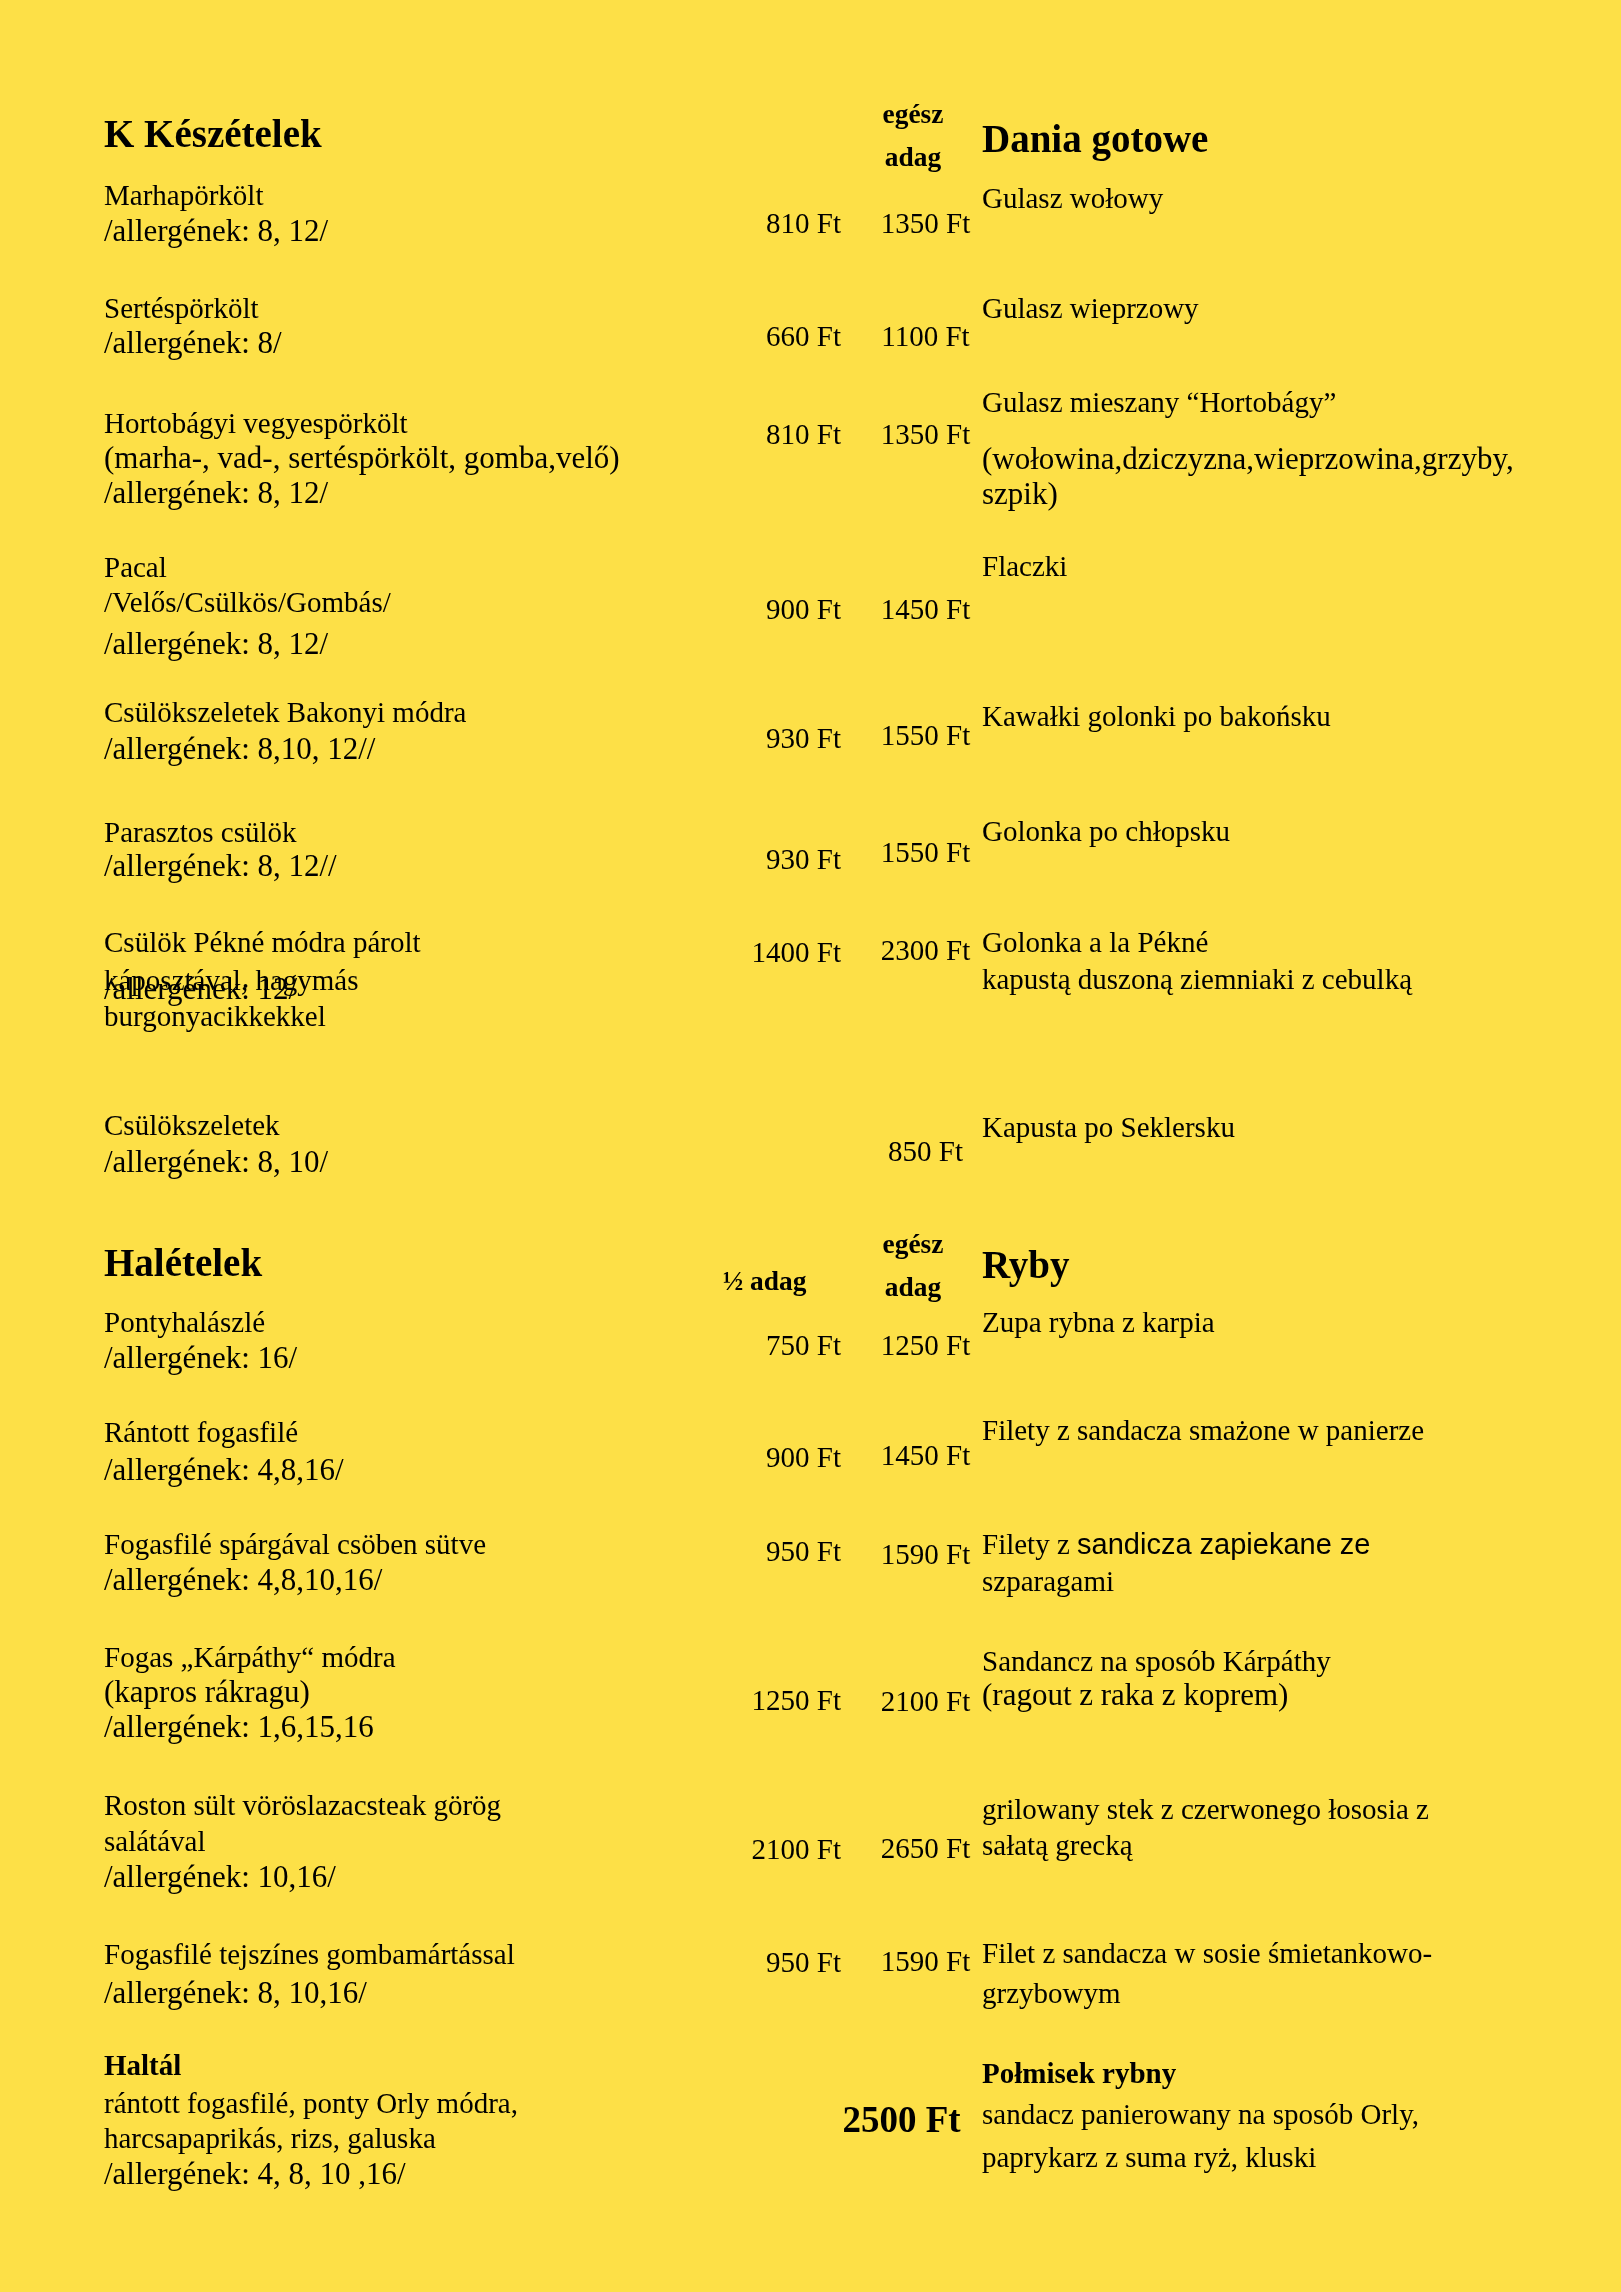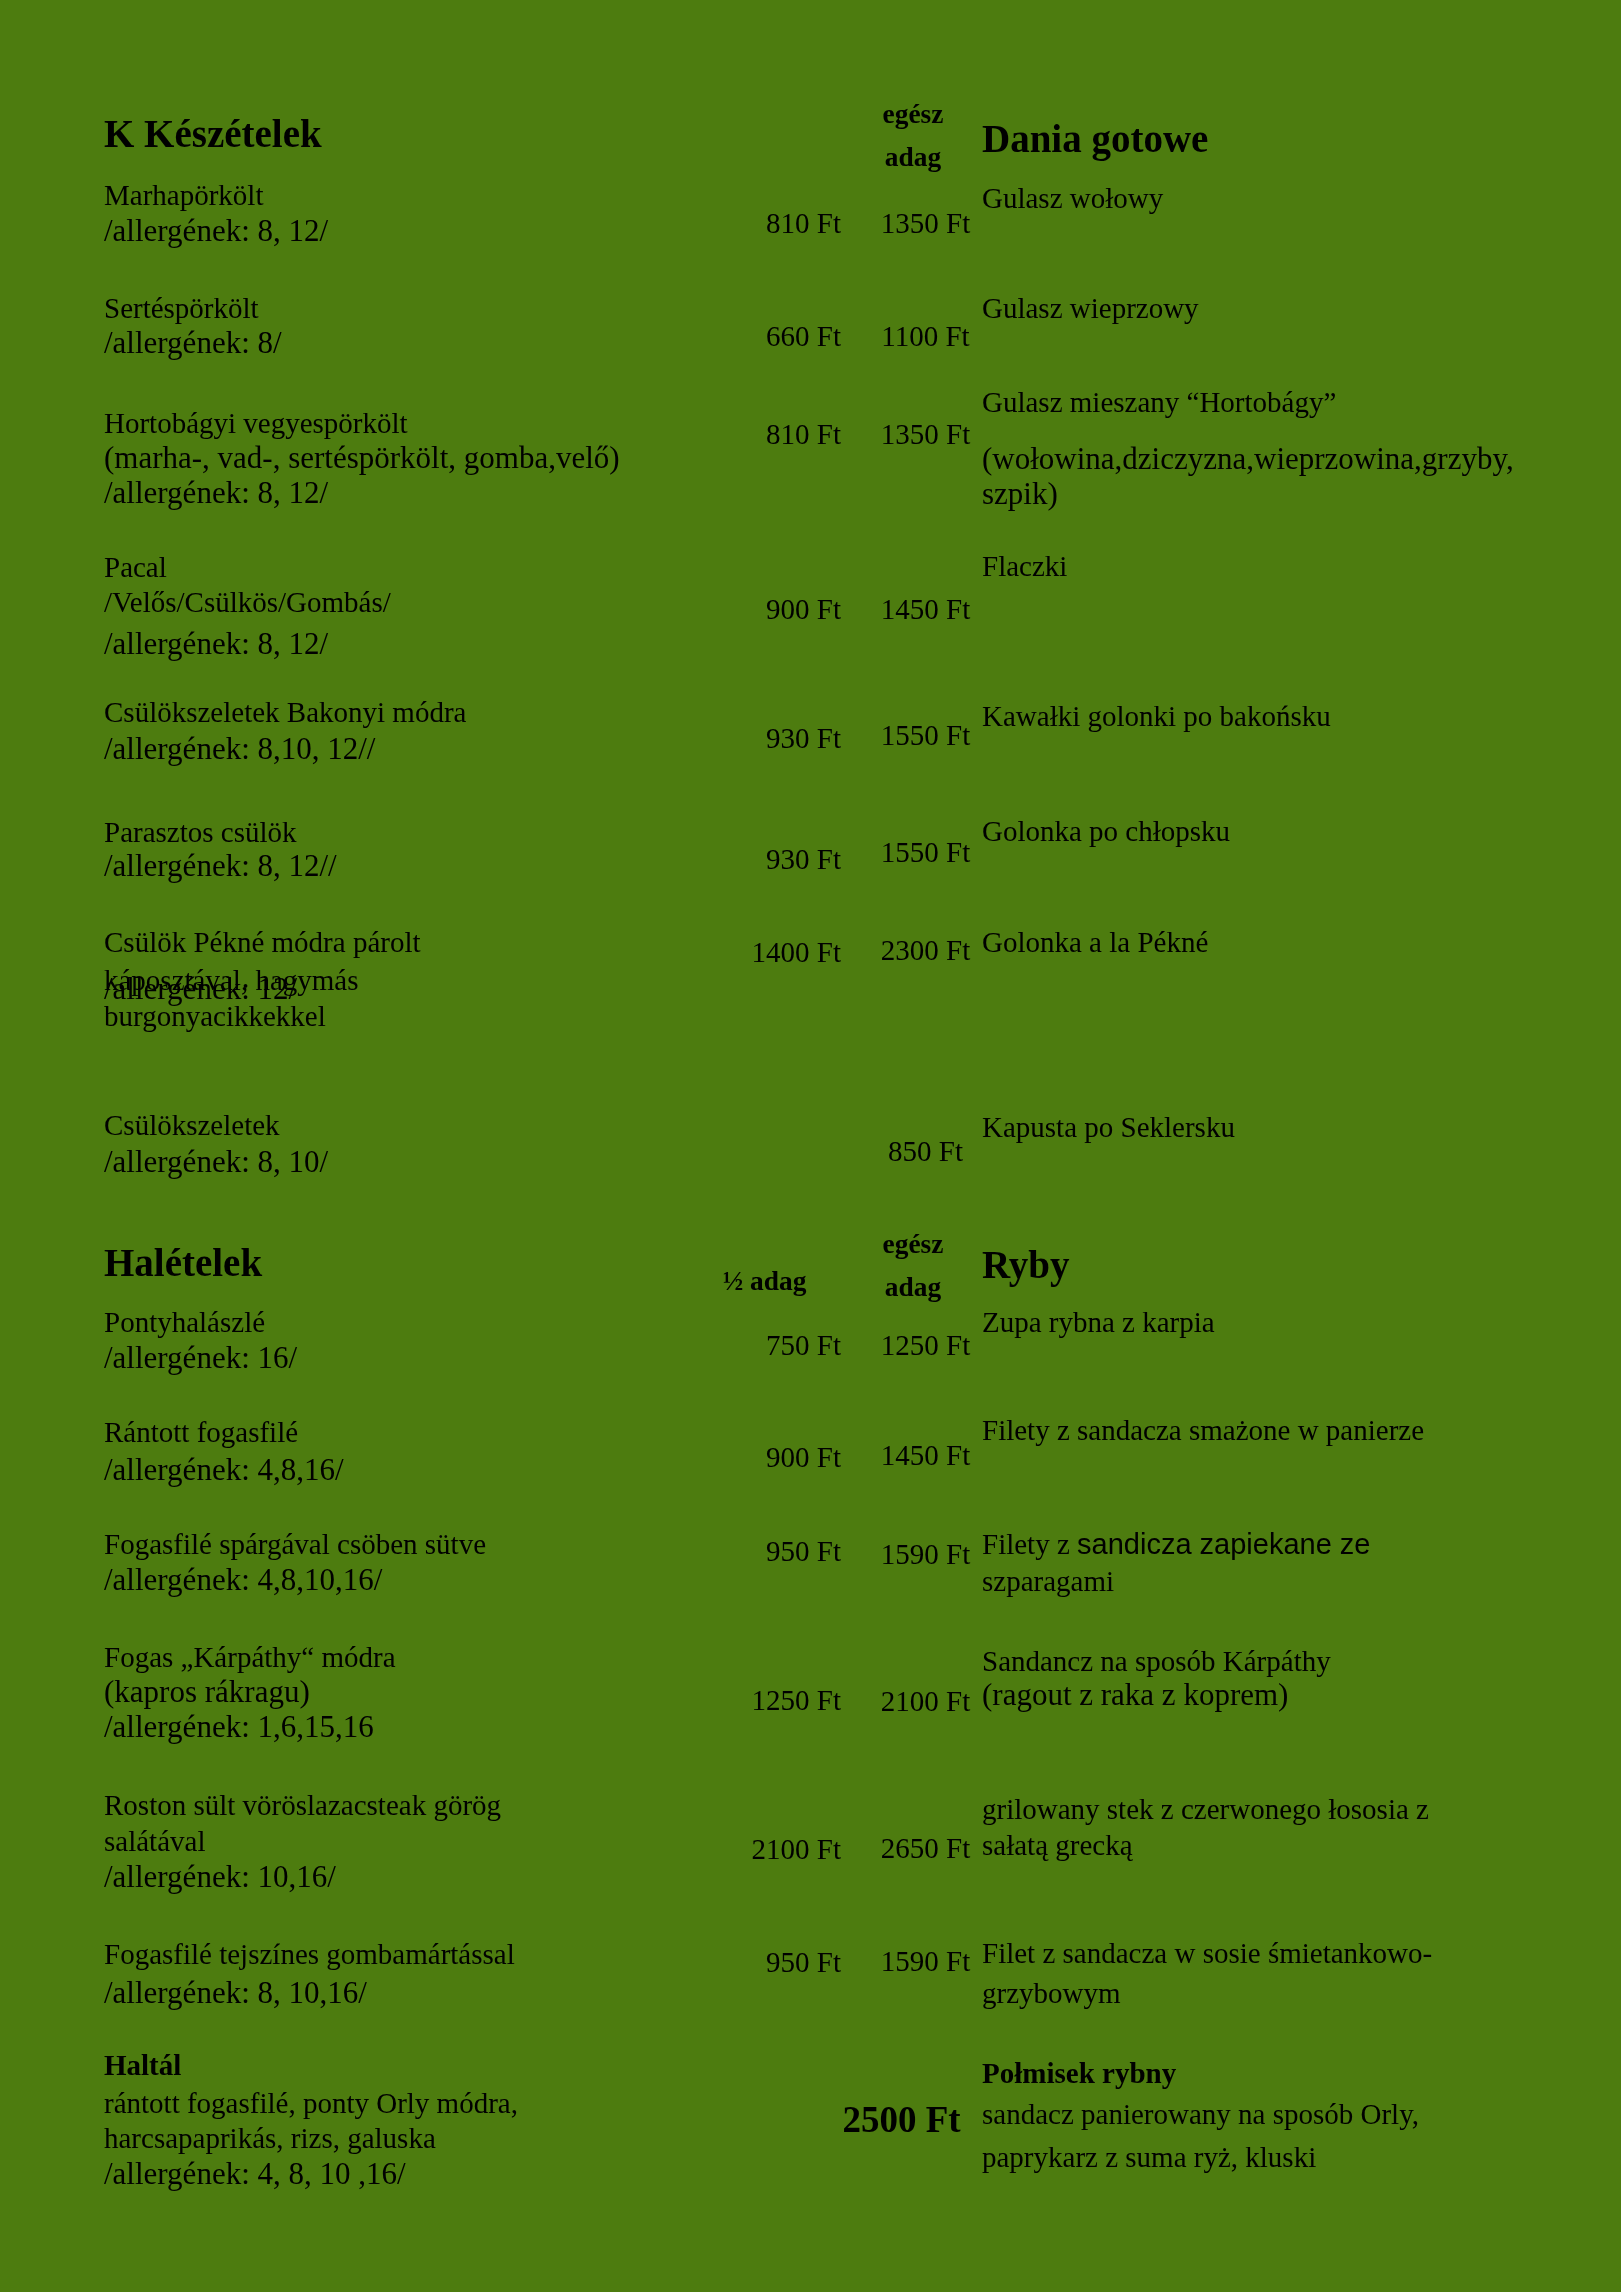--- a/index.html
+++ b/index.html
@@ -1,19 +1,19 @@
 <!DOCTYPE html>
 <html><head>
 <meta charset="utf-8">
 <style>
   html,body{margin:0;padding:0;background:#888;}
   #page{
     position:relative;
     width:1621px;height:2293px;
-    background:#4d7c0f;
+    background:#fde047;
     color:#000000;
     font-family:"Liberation Serif","DejaVu Serif",serif;
     overflow:hidden;
   }
   .abs{position:absolute;white-space:nowrap;}
   .sec{font-size:39px;font-weight:bold;line-height:43px;}
   .name{font-size:29px;line-height:35px;}
   .sub{font-size:31px;line-height:33px;}
   .price{font-size:29px;line-height:35px;margin-top:10px;}
   .bname{font-size:29px;font-weight:bold;line-height:35px;}
@@ -77,20 +77,21 @@
   <div class="abs price p2" style="top:825px">1550 Ft</div>
   <div class="abs name pl" style="top:814px">Golonka po chłopsku</div>
 
   <div class="abs name hu" style="top:925px">Csülök Pékné módra párolt</div>
   <div class="abs name hu" style="top:963px">káposztával, hagymás</div>
   <div class="abs name hu" style="top:999px">burgonyacikkekkel</div>
   <div class="abs sub hu" style="top:972px">/allergének: 12/</div>
   <div class="abs price p1" style="top:925px">1400 Ft</div>
   <div class="abs price p2" style="top:923px">2300 Ft</div>
   <div class="abs name pl" style="top:925px">Golonka a la Pékné</div>
+  <div class="abs name pl" style="top:962px">kapustą duszoną ziemniaki z cebulką</div>
 
   <div class="abs name hu" style="top:1108px">Csülökszeletek</div>
   <div class="abs sub hu" style="top:1145px">/allergének: 8, 10/</div>
   <div class="abs price p2" style="top:1124px">850 Ft</div>
   <div class="abs name pl" style="top:1110px">Kapusta po Seklersku</div>
 
   <div class="abs sec hu" style="top:1241px">Halételek</div>
   <div class="abs colh" style="top:1260px;left:686px;width:157px">½ adag</div>
   <div class="abs colh" style="top:1223px;left:859px;width:108px">
     <div>egész</div>

